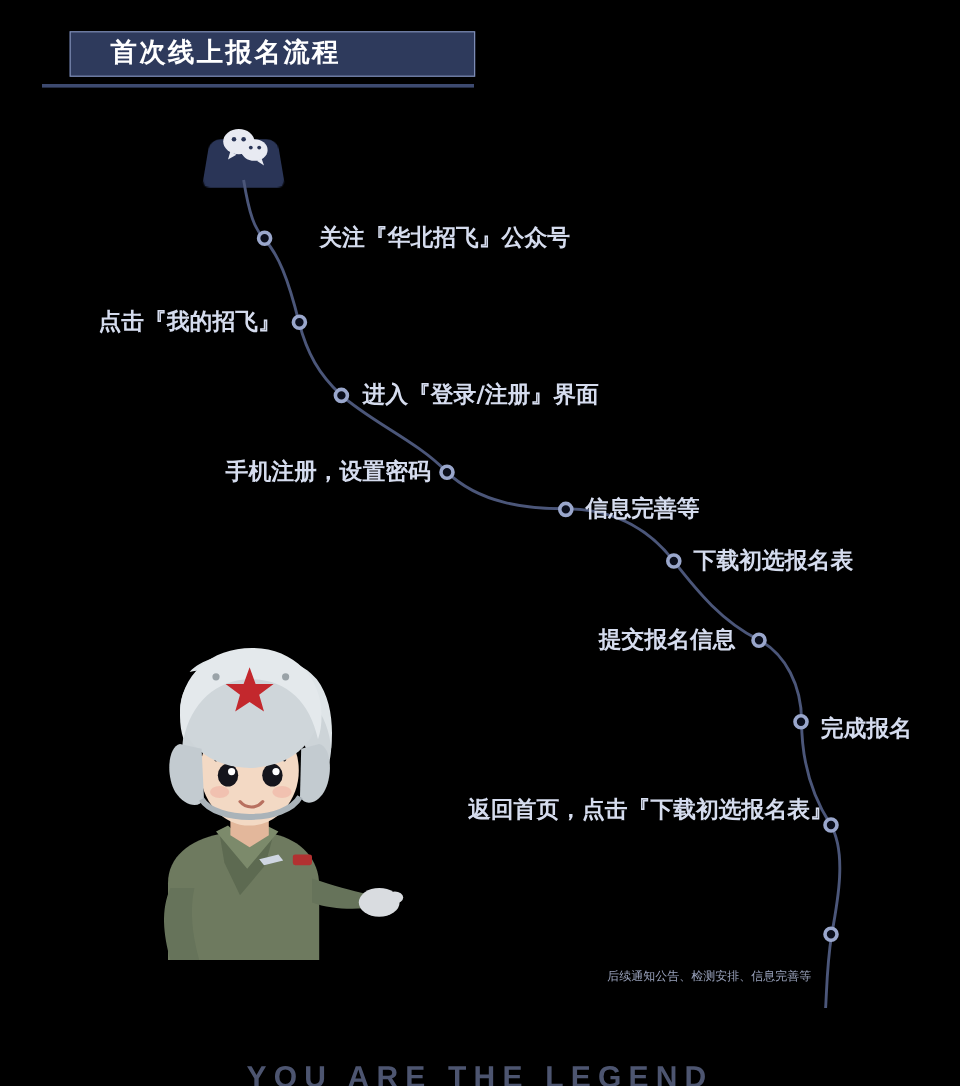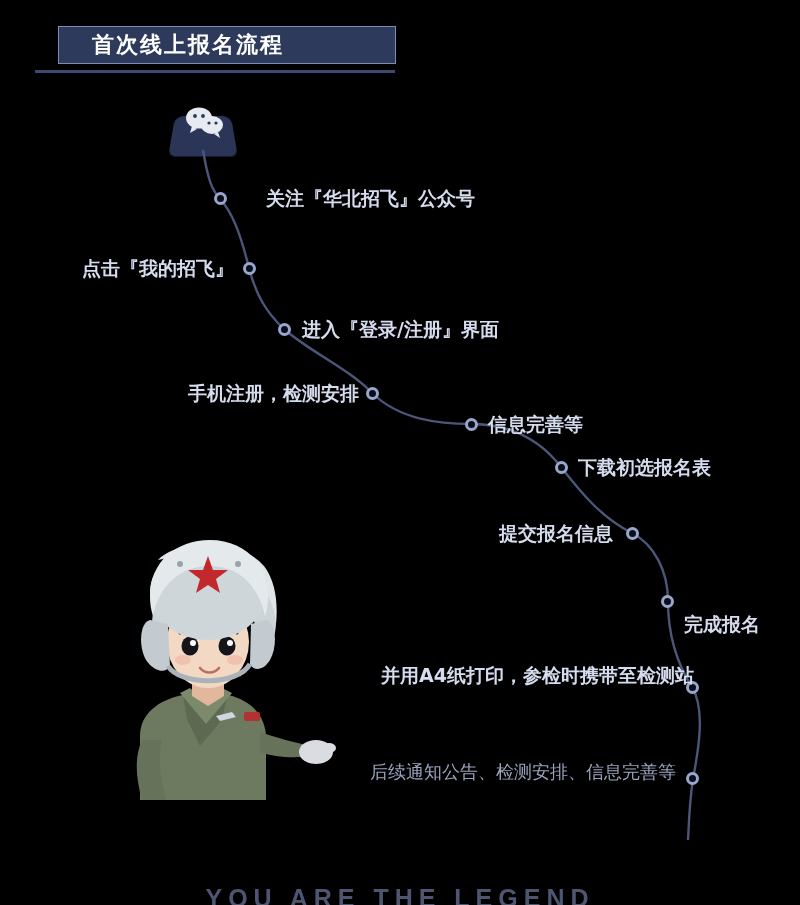--- a/index.html
+++ b/index.html
@@ -104,24 +104,25 @@
     color: #d5dcee;
     font-size: 19px;
     font-weight: bold;
     white-space: nowrap;
     font-family: "DejaVu Sans", sans-serif;
     line-height: 24px;
   }
   .node-label.right { text-align: left; }
   .node-label.left  { text-align: right; }
   .node-label.small {
-    font-size: 18px;
+    font-size: 10px;
     font-weight: normal;
     color: #9aa3bd;
     line-height: 20px;
+    margin-top: 43px;
   }
   .node-label.two-line { line-height: 27px; }
 
   
   #pilot {
     position: absolute;
     left: 88px;
     top: 500px;
     width: 250px;
     height: 300px;
@@ -193,32 +194,32 @@
   <div class="node-dot" style="left:661px; top:595px;"></div>
   <div class="node-dot" style="left:686px; top:681px;"></div>
   <div class="node-dot" style="left:686px; top:772px;"></div>
 
   <div class="node-label right" style="left:242px; top:186px;margin-left:24px;">关注『华北招飞』公众号</div>
 
   <div class="node-label right" style="left:302px; top:317px;">进入『登录/注册』界面</div>
 
   <div class="node-label left" style="right:566px; top:256px;">点击『我的招飞』</div>
 
-  <div class="node-label left" style="right:441px; top:381px;">手机注册，检测安排</div>
+  <div class="node-label left" style="right:441px; top:381px;">手机注册，设置密码</div>
 
   <div class="node-label right" style="left:488px; top:412px;">信息完善等</div>
 
   <div class="node-label right" style="left:578px; top:455px;">下载初选报名表</div>
 
   <div class="node-label left" style="right:187px; top:521px;">提交报名信息</div>
 
-  <div class="node-label right" style="left:684px; top:612px;text-align:center;">完成报名</div>
+  <div class="node-label right" style="left:684px; top:595px;text-align:center;">完成报名</div>
 
   <div class="node-label left two-line" style="right:106px; top:662px;">
-    <div>并用A4纸打印，参检时携带至检测站</div>
+    <div>返回首页，点击『下载初选报名表』</div>
   </div>
 
   <div class="node-label left small" style="right:124px; top:762px;">
     <div>后续通知公告、检测安排、信息完善等</div>
   </div>
 
   <div id="pilot">
     <svg width="250" height="300" viewBox="0 0 250 300">
 
       <path d="M52,300 L52,236 C52,214 70,200 95,195 L140,195 C163,200 178,216 178,238 L178,300 Z" fill="#6e7a5f"></path>

